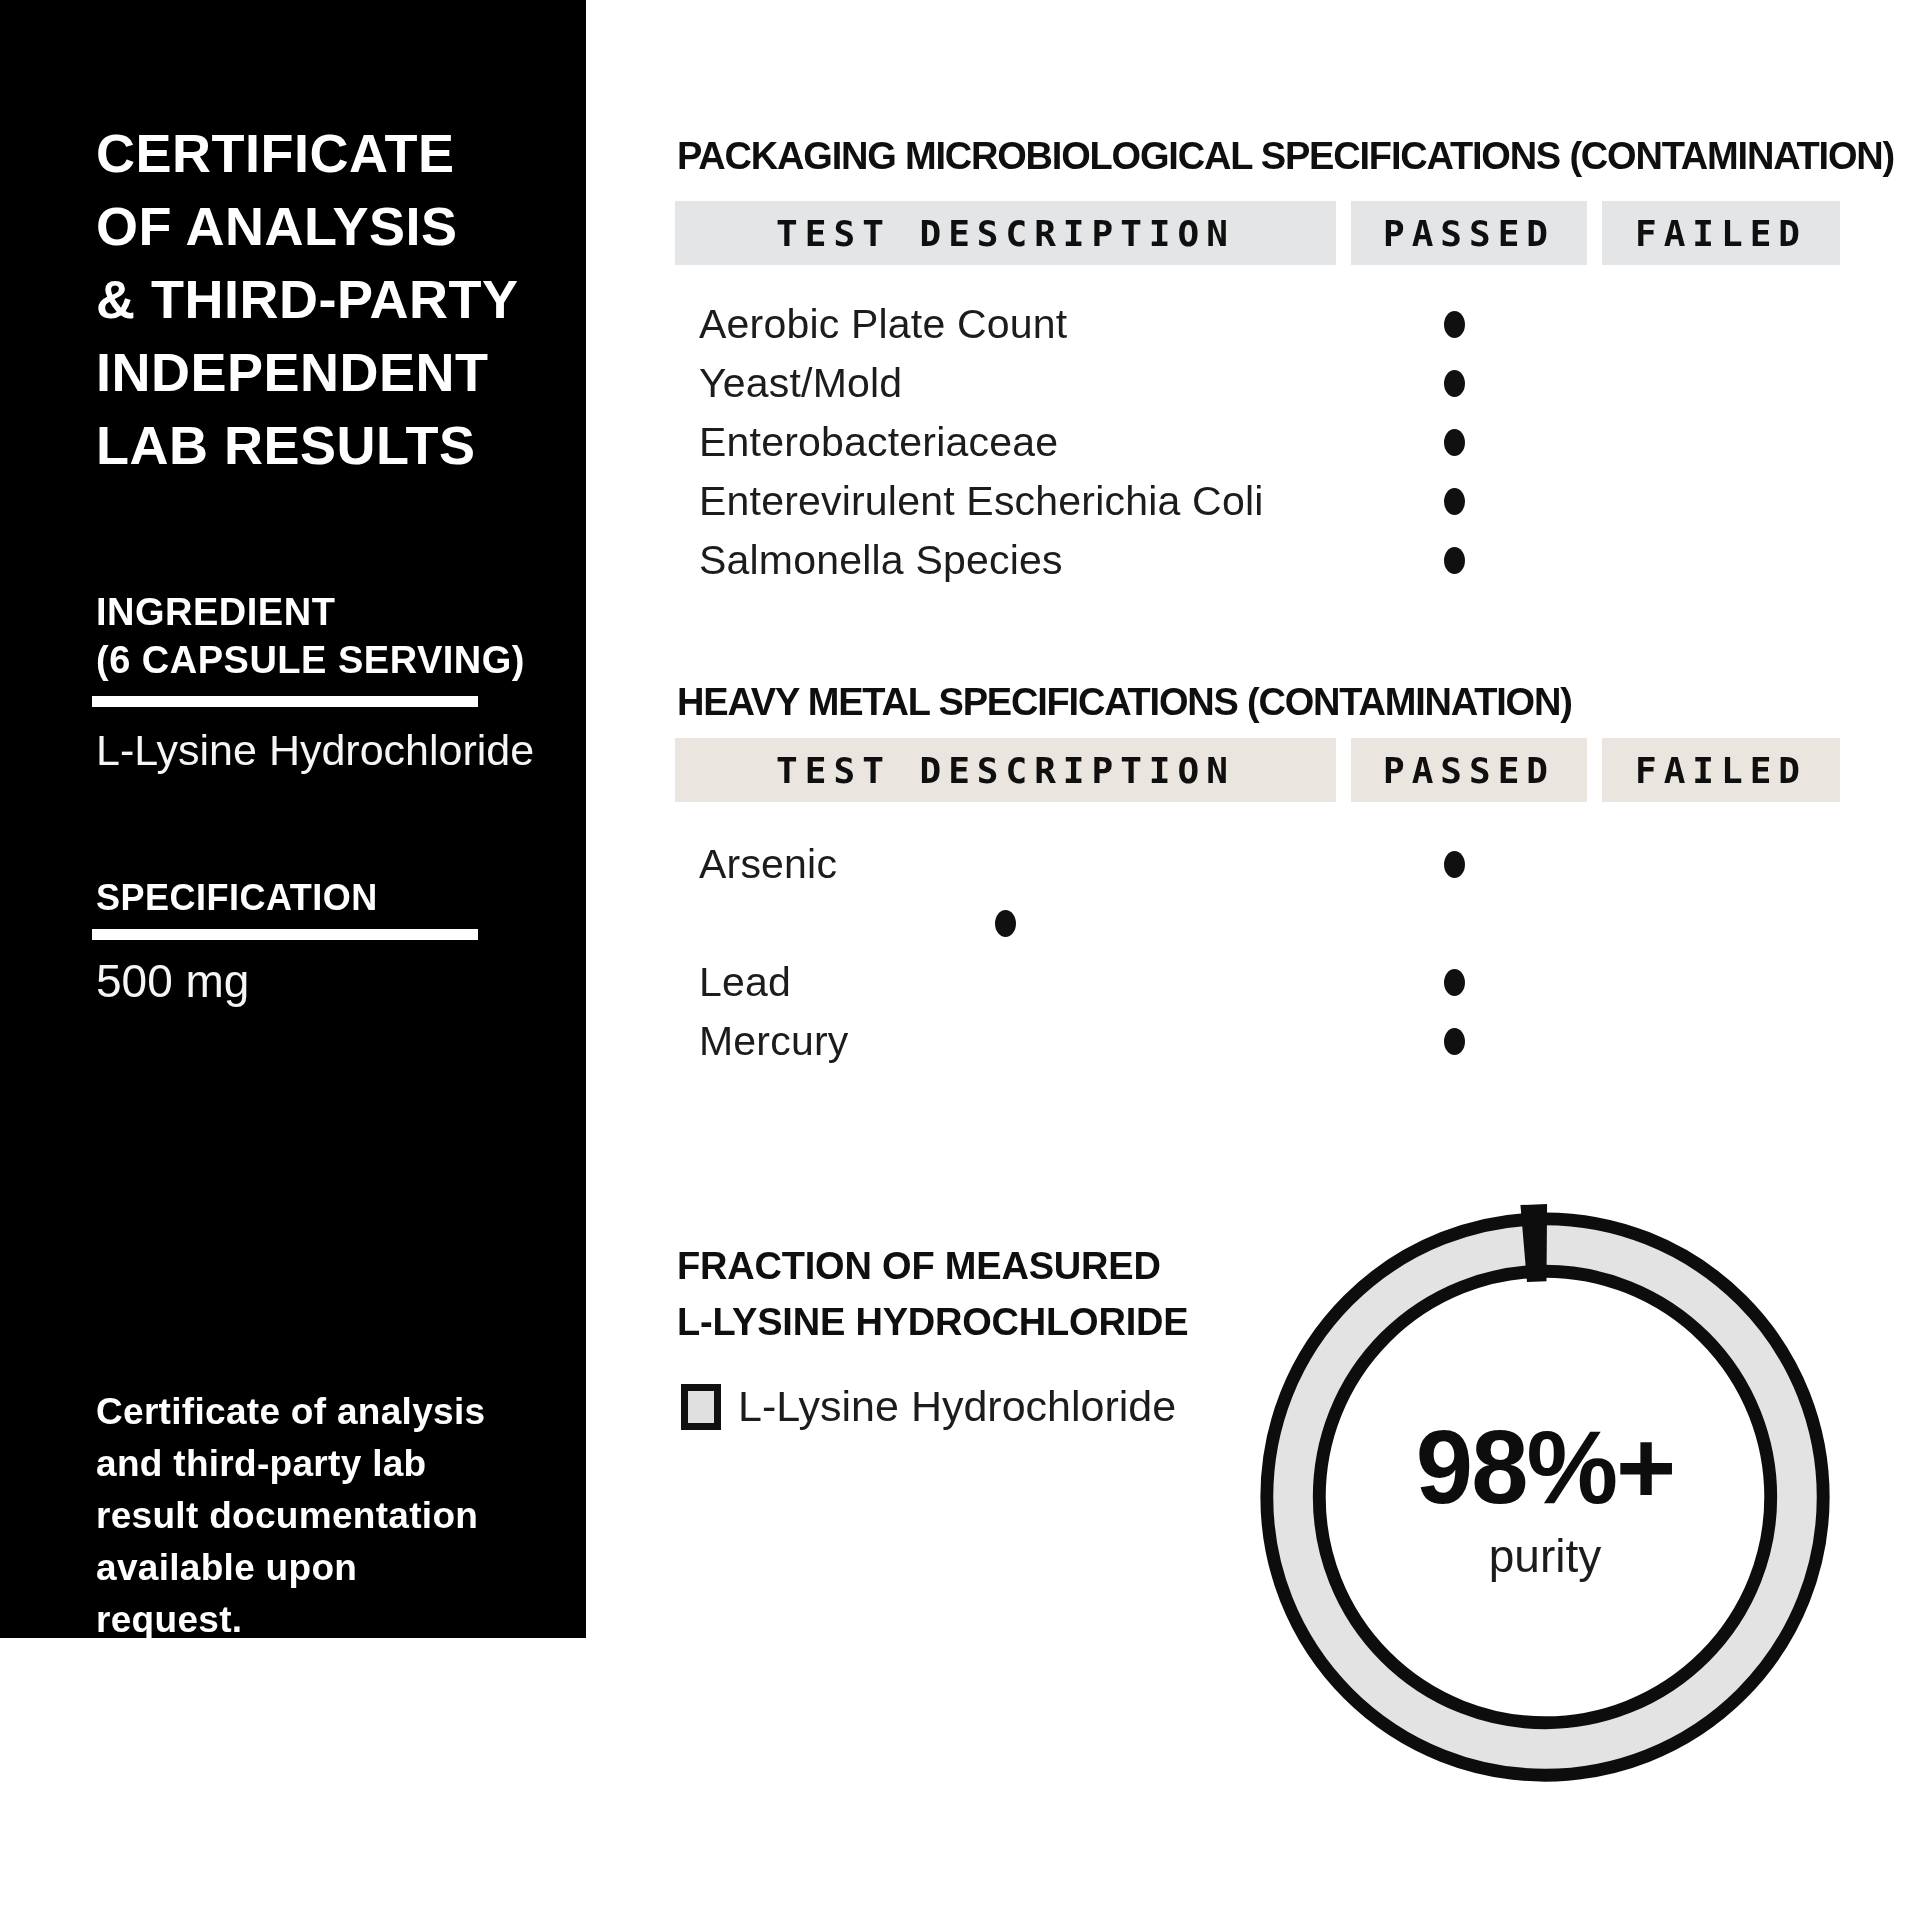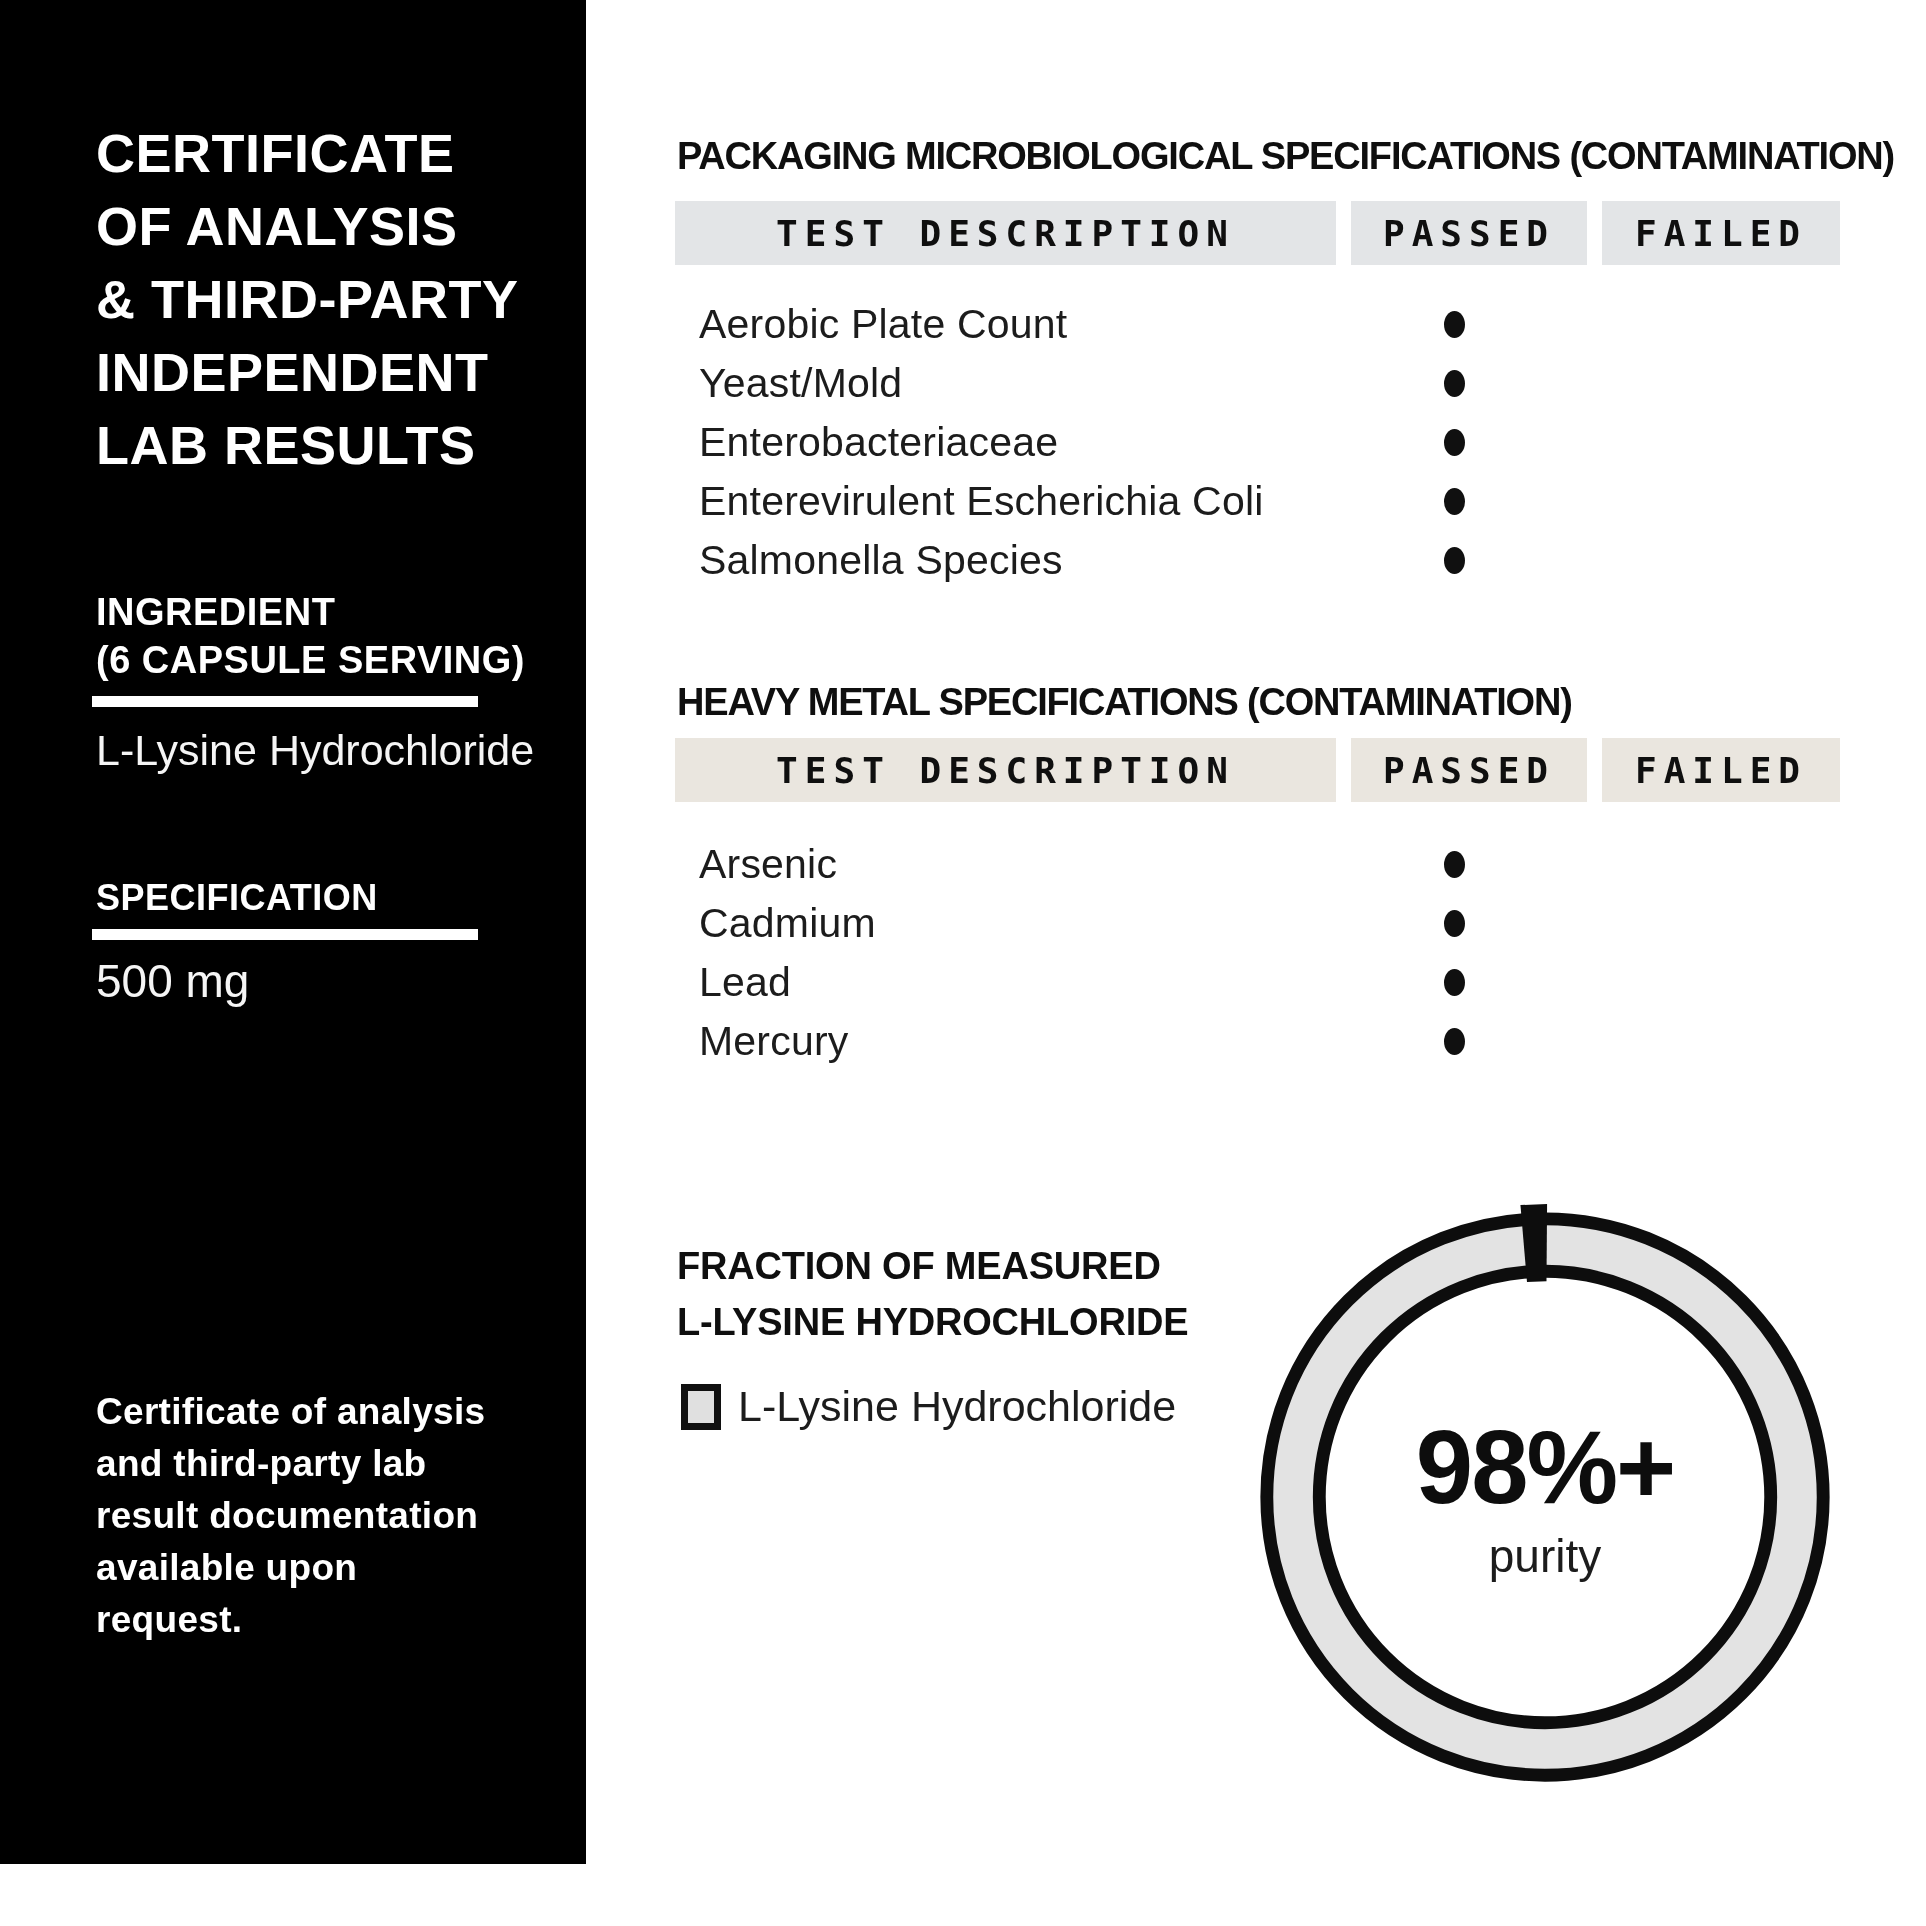--- a/index.html
+++ b/index.html
@@ -1,20 +1,20 @@
 <!DOCTYPE html>
 <html><head>
 <meta charset="utf-8">
 <style>
   html,body { margin:0; padding:0; background:#fff; }
   .page { position:relative; width:1927px; height:1927px; background:#ffffff;
           font-family:"Liberation Sans", sans-serif; overflow:hidden; color:#111; }
 
   
-  .sidebar { position:absolute; left:0; top:0; width:586px; height:1864px; background:#000; color:#fff; }
+  .sidebar { position:absolute; left:0; top:0; width:586px; height:1638px; background:#000; color:#fff; }
   .sidebar-title { position:absolute; left:96px; top:117px; font-size:54px; font-weight:bold;
                    line-height:73px; letter-spacing:0.5px; white-space:pre-line; }
   .block-label { position:absolute; left:96px; font-weight:bold; letter-spacing:0.5px; white-space:pre-line; }
   #ingredient-label { top:588px; font-size:38px; line-height:48px; }
   #spec-label { top:877px; font-size:36px; }
   .rule { position:absolute; left:92px; width:386px; height:11px; background:#fff; }
   #ingredient-rule { top:696px; }
   #spec-rule { top:929px; }
   .block-value { position:absolute; left:96px; font-weight:300; color:#f5f5f5; }
   #ingredient-value { top:726px; font-size:43px; }
@@ -146,21 +146,20 @@
   <div class="tbody" id="tbody-2">
   <div class="row">
     <div class="test">Arsenic</div>
     <div class="dotcell cell-passed">
           <span class="dot"></span>
         </div>
     <div class="dotcell cell-failed"></div>
   </div>
 
   <div class="row">
-    <div class="test">Cadmium</div>
     <div class="dotcell cell-passed">
           <span class="dot"></span>
         </div>
     <div class="dotcell cell-failed"></div>
   </div>
 
   <div class="row">
     <div class="test">Lead</div>
     <div class="dotcell cell-passed">
           <span class="dot"></span>

